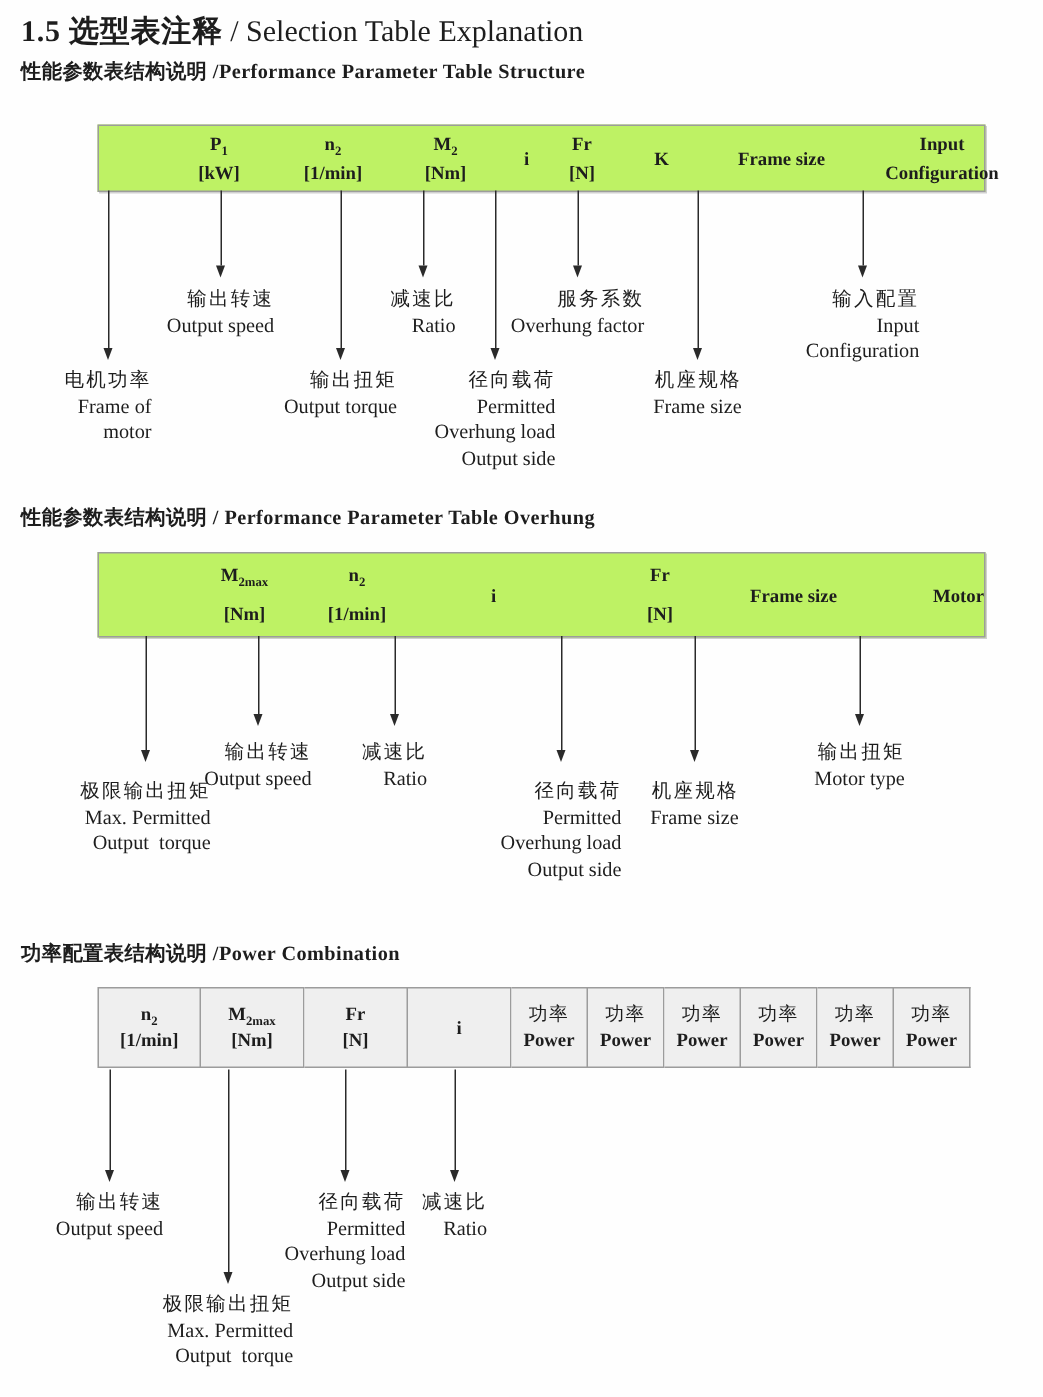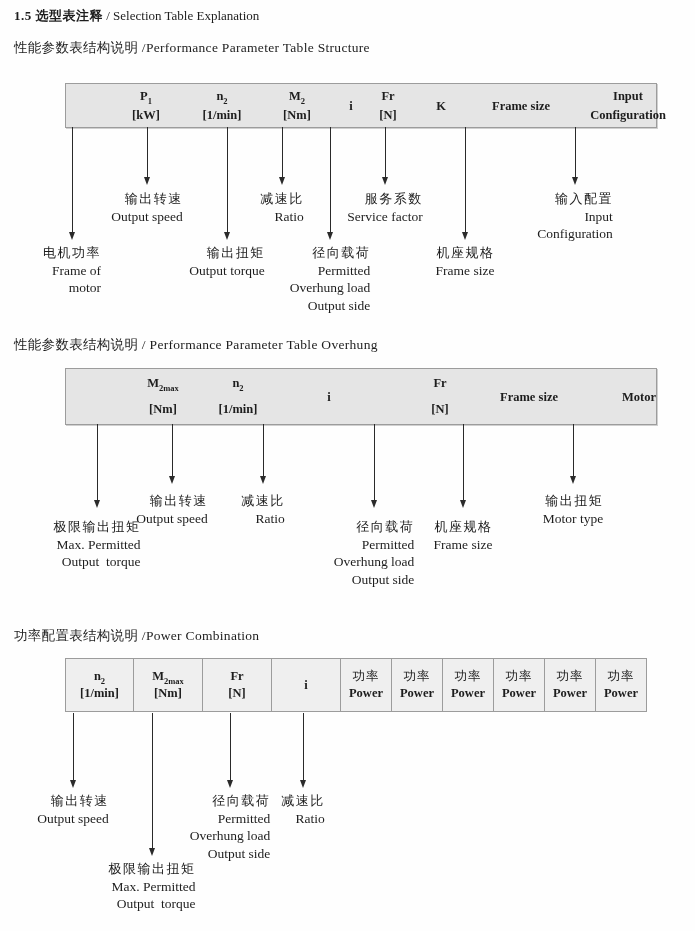--- a/index.html
+++ b/index.html
@@ -1,21 +1,21 @@
 <!DOCTYPE html>
 <html><head>
 <meta charset="utf-8">
 <style>
   html,body{margin:0;padding:0;background:#ffffff;}
   .page{position:relative;width:695px;height:931px;background:#fefefe;
         font-family:"Liberation Serif","DejaVu Serif",serif;color:#1d1d1d;overflow:hidden;}
-  .title{position:absolute;left:14px;top:7px;font-size:13px;white-space:nowrap;}
+  .title{position:absolute;left:14px;top:7px;font-size:20px;white-space:nowrap;}
   .title .b{font-weight:bold;letter-spacing:.5px;}
-  .h{position:absolute;left:14px;font-weight:normal;font-size:13.5px;letter-spacing:.3px;white-space:nowrap;}
-  .tbl{position:absolute;background:#e5e5e5;border:1px solid #9c9c9c;box-shadow:1px 1px 0 rgba(0,0,0,.18);}
+  .h{position:absolute;left:14px;font-weight:bold;font-size:13.5px;letter-spacing:.3px;white-space:nowrap;}
+  .tbl{position:absolute;background:#bef264;border:1px solid #9c9c9c;box-shadow:1px 1px 0 rgba(0,0,0,.18);}
   .col{position:absolute;transform:translateX(-50%);text-align:center;font-weight:bold;
        font-size:12.5px;white-space:nowrap;line-height:14px;}
   .t1 .col.two{top:5px;}
   .t1 .col.two .u{display:block;margin-top:5px;}
   .t2 .col.two{top:7px;}
   .t2 .col.two .u{display:block;margin-top:12px;}
   .col.mid{top:50%;transform:translate(-50%,-50%);}
   sub{font-size:8.5px;line-height:0;}
   .t3{position:absolute;display:flex;}
   .t3 .c{box-sizing:border-box;border:1px solid #9c9c9c;border-left:none;background:#efefef;
@@ -77,21 +77,21 @@
     <div>Ratio</div>
   </div>
   <div class="callout" style="left:330px;top:244px">
     <div class="zh">径向载荷</div>
     <div>Permitted</div>
     <div>Overhung load</div>
     <div>Output side</div>
   </div>
   <div class="callout" style="left:385px;top:190px">
     <div class="zh">服务系数</div>
-    <div>Service factor</div>
+    <div>Overhung factor</div>
   </div>
   <div class="callout" style="left:465px;top:244px">
     <div class="zh">机座规格</div>
     <div>Frame size</div>
   </div>
   <div class="callout" style="left:575px;top:190px">
     <div class="zh">输入配置</div>
     <div>Input</div>
     <div>Configuration</div>
   </div>

